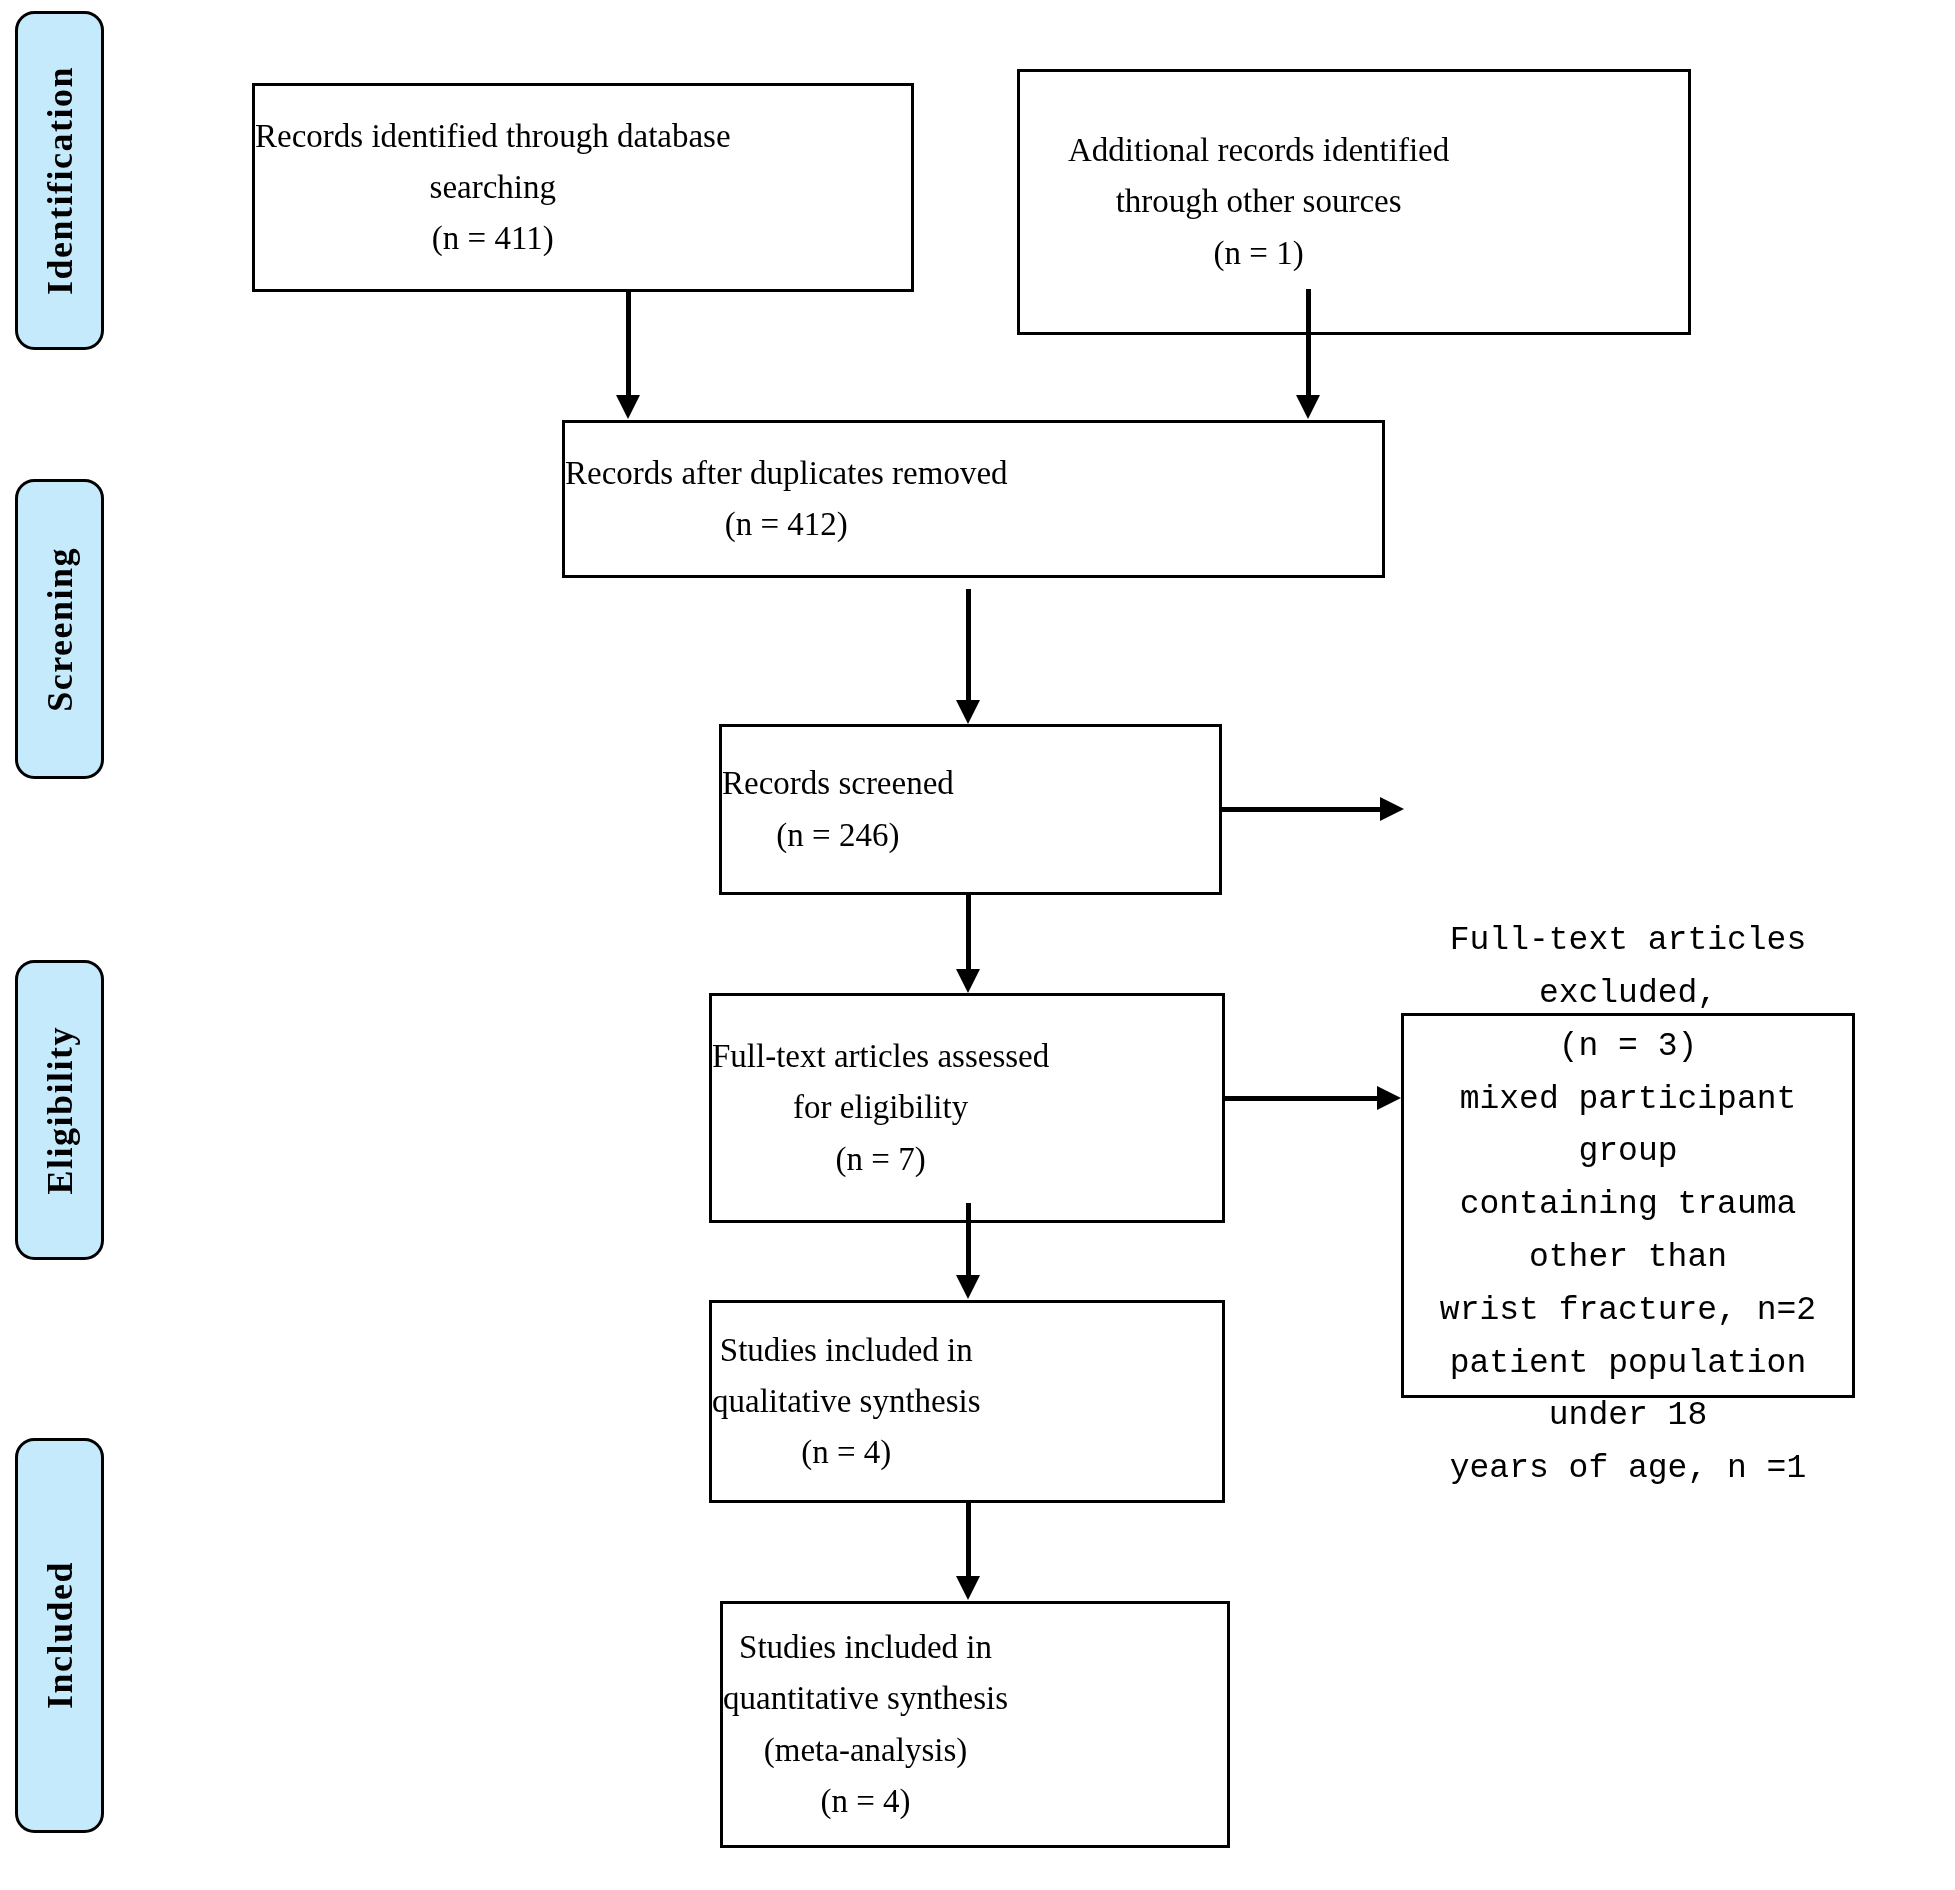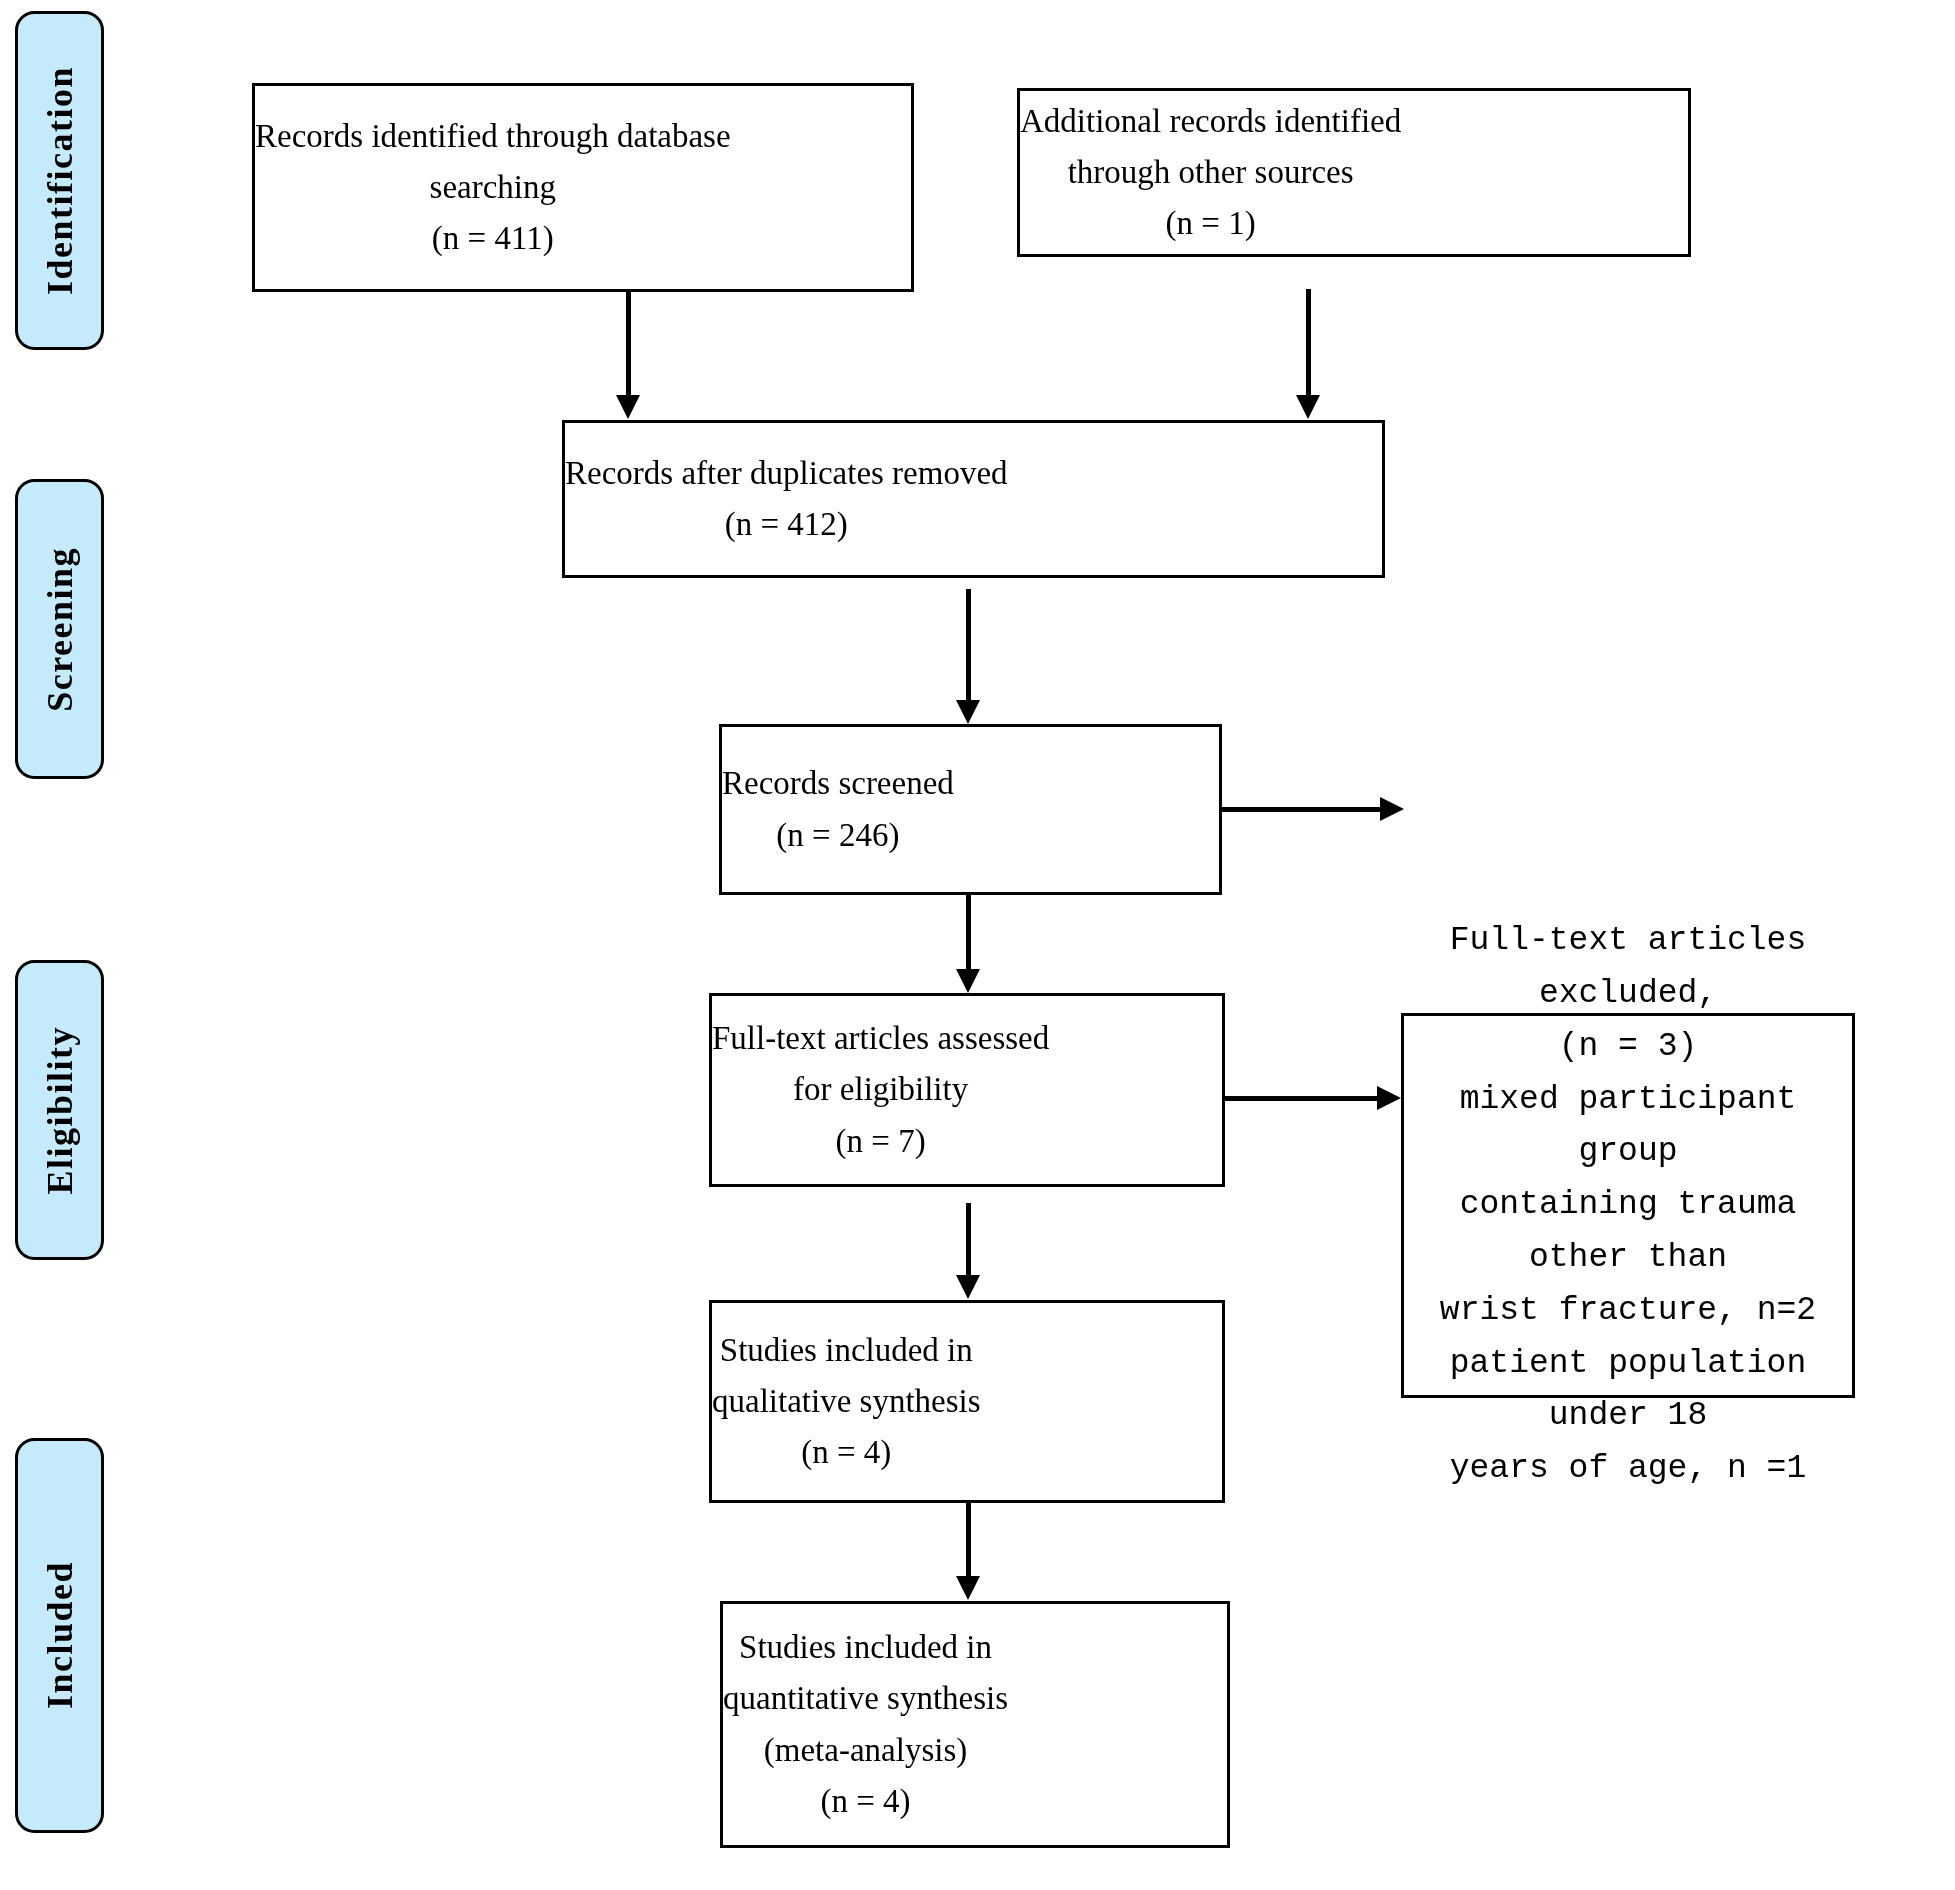--- a/index.html
+++ b/index.html
@@ -41,25 +41,25 @@
     border:3.7px solid #000;
     box-sizing:border-box;
     display:flex; align-items:center; justify-content:flex-start;
     text-align:center;
     font-size:33px;
     line-height:1.55;
   }
   .fbox span { white-space:pre-line; }
 
   #box-records-identified   { left:252px;  top:83px;  width:662px;  height:209px; }
-  #box-additional-records   { left:1017px; top:88px;  width:674px;  height:169px; }
+  #box-additional-records   { left:1017px; top:69px;  width:674px;  height:266px;padding-left:48px; }
   #box-after-duplicates     { left:562px;  top:420px;  width:823px; height:158px; }
   #box-records-screened     { left:719px;  top:724px;  width:503px;  height:171px; }
   #box-records-excluded     { left:1405px; top:725px;  width:539px;  height:210px; }
-  #box-fulltext-assessed    { left:709px;  top:993px; width:516px;  height:194px; }
+  #box-fulltext-assessed    { left:709px;  top:993px; width:516px;  height:230px; }
   #box-fulltext-excluded    { left:1401px; top:1013px; width:454px;  height:385px; line-height:1.6;font-family:Liberation Mono, monospace; }
   #box-qualitative          { left:709px;  top:1300px; width:516px;  height:203px; }
   #box-quantitative         { left:720px;  top:1601px; width:510px;  height:247px; }
 
   
   .arrow-v { position:absolute; width:4.5px; background:#000; }
   .arrow-v::after {
     content:""; position:absolute; left:50%; bottom:-22.4px;
     transform:translateX(-50%);
     width:0; height:0;

